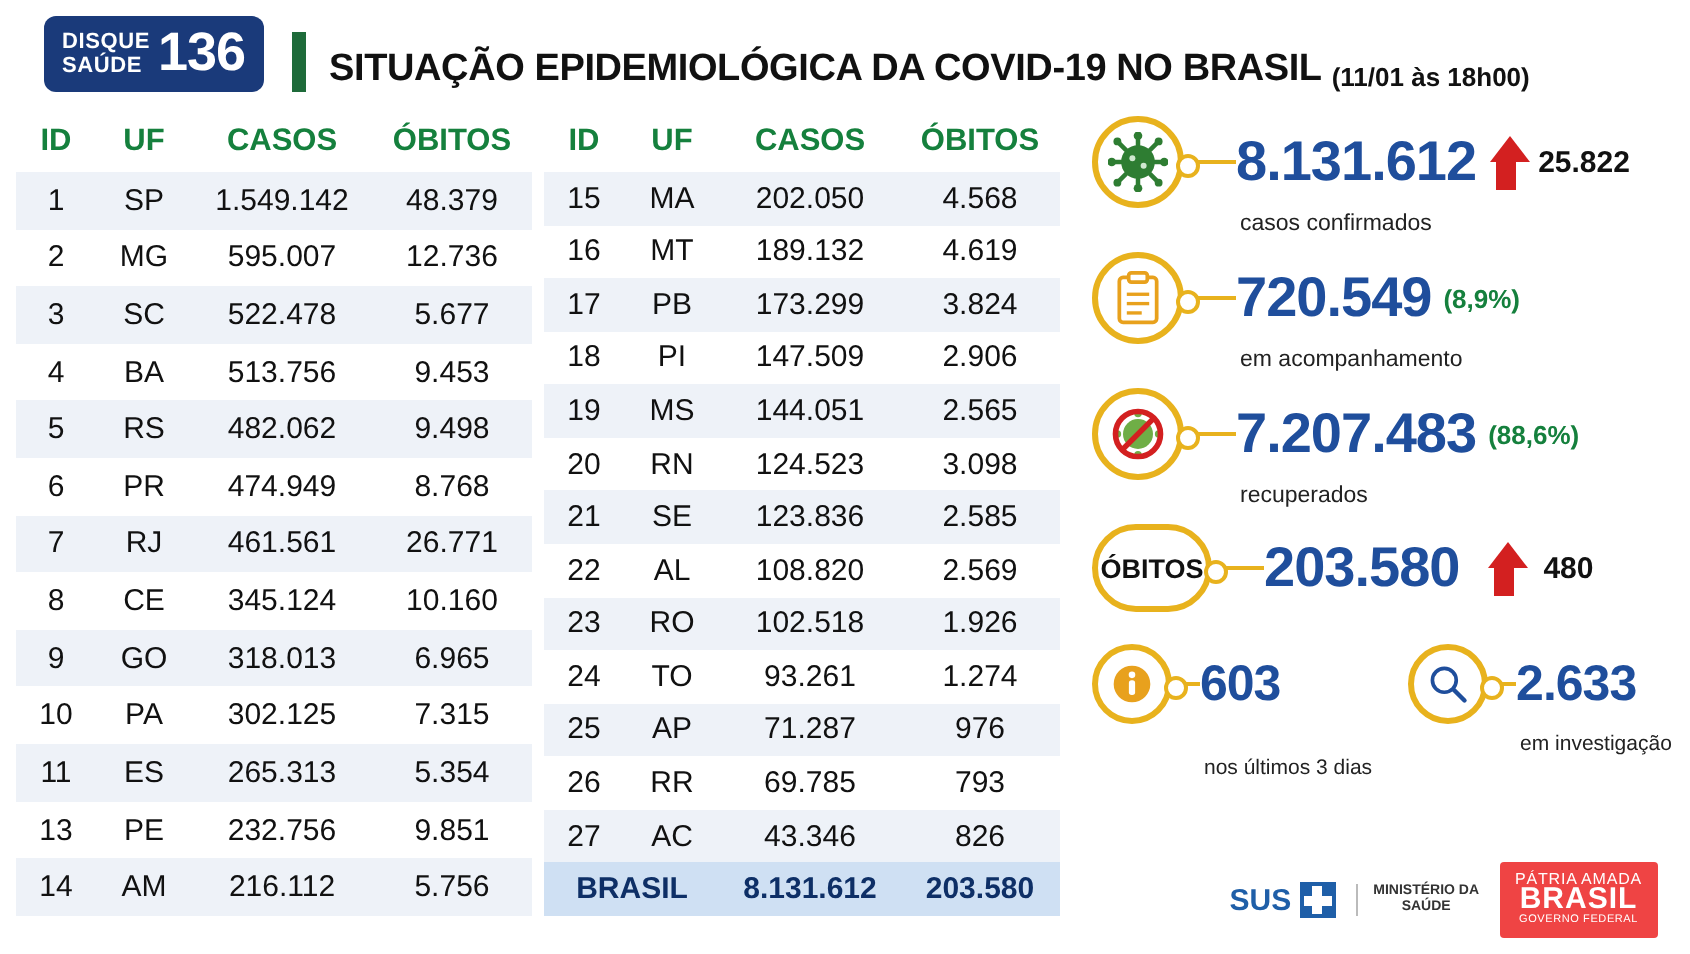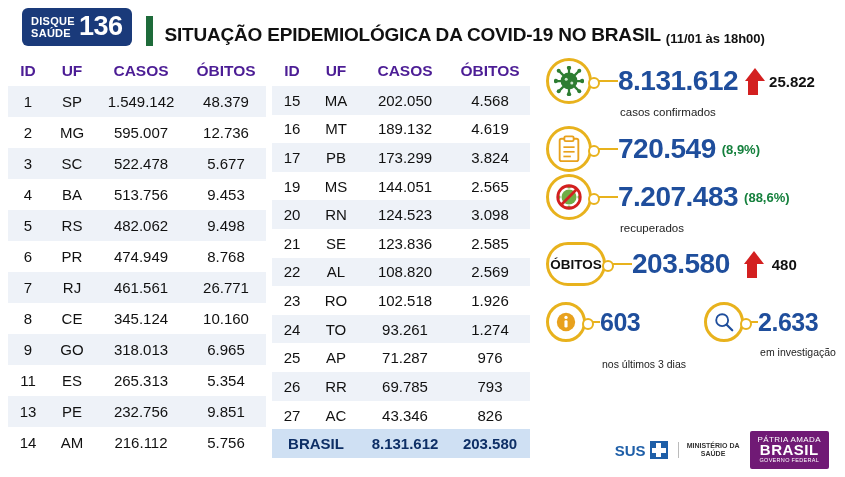--- a/index.html
+++ b/index.html
@@ -72,21 +72,21 @@
   .tables {
     display: flex;
     gap: 6px;
   }
   table {
     border-collapse: collapse;
     font-size: 15px;
     color: #111;
   }
   table th {
-    color: #4c1d95;
+    color: #15803d;
     font-weight: bold;
     font-size: 15.5px;
     padding: 4px 6px 6px 6px;
     text-align: center;
     background: #ffffff;
   }
   table td {
     padding: 2.5px 6px;
     text-align: center;
     white-space: nowrap;
@@ -248,21 +248,21 @@
   .min-saude {
     font-size: 7px;
     color: #333;
     line-height: 8px;
     font-weight: bold;
     text-align: center;
     border-left: 1px solid #bbb;
     padding-left: 8px;
   }
   .patria {
-    background: #701a75;
+    background: #ef4444;
     color: #fff;
     padding: 4px 8px;
     border-radius: 2px;
     text-align: center;
     line-height: 10px;
   }
   .patria .l1 { font-size: 8px; letter-spacing: .4px; }
   .patria .l2 { font-size: 15px; font-weight: bold; letter-spacing: .5px; }
   .patria .l3 { font-size: 5.5px; letter-spacing: .3px; }
 </style>
@@ -344,20 +344,26 @@
             <td class="col-casos">345.124</td>
             <td class="col-obitos">10.160</td>
           </tr>
           <tr>
             <td class="col-id">9</td>
             <td class="col-uf">GO</td>
             <td class="col-casos">318.013</td>
             <td class="col-obitos">6.965</td>
           </tr>
           <tr>
+            <td class="col-id">10</td>
+            <td class="col-uf">PA</td>
+            <td class="col-casos">302.125</td>
+            <td class="col-obitos">7.315</td>
+          </tr>
+          <tr>
             <td class="col-id">11</td>
             <td class="col-uf">ES</td>
             <td class="col-casos">265.313</td>
             <td class="col-obitos">5.354</td>
           </tr>
           <tr>
             <td class="col-id">13</td>
             <td class="col-uf">PE</td>
             <td class="col-casos">232.756</td>
             <td class="col-obitos">9.851</td>
@@ -391,20 +397,26 @@
             <td class="col-id">16</td>
             <td class="col-uf">MT</td>
             <td class="col-casos">189.132</td>
             <td class="col-obitos">4.619</td>
           </tr>
           <tr>
             <td class="col-id">17</td>
             <td class="col-uf">PB</td>
             <td class="col-casos">173.299</td>
             <td class="col-obitos">3.824</td>
+          </tr>
+          <tr>
+            <td class="col-id">18</td>
+            <td class="col-uf">PI</td>
+            <td class="col-casos">147.509</td>
+            <td class="col-obitos">2.906</td>
           </tr>
           <tr>
             <td class="col-id">19</td>
             <td class="col-uf">MS</td>
             <td class="col-casos">144.051</td>
             <td class="col-obitos">2.565</td>
           </tr>
           <tr>
             <td class="col-id">20</td>
             <td class="col-uf">RN</td>
@@ -507,20 +519,21 @@
           <rect x="8" y="1.5" width="10" height="5" rx="1.5" fill="#fff" stroke="#e8a11d" stroke-width="2"></rect>
           <line x1="7" y1="13" x2="19" y2="13" stroke="#e8a11d" stroke-width="1.8"></line>
           <line x1="7" y1="18" x2="19" y2="18" stroke="#e8a11d" stroke-width="1.8"></line>
           <line x1="7" y1="23" x2="15" y2="23" stroke="#e8a11d" stroke-width="1.8"></line>
         </svg>
       </div>
       <div class="connector"></div>
       <div class="num">720.549</div>
       <div class="pct">(8,9%)</div>
     </div>
+    <div class="caption">em acompanhamento</div>
 
     <div class="stat">
       <div class="circle">
         <svg width="30" height="30" viewBox="0 0 32 32" aria-hidden="true">
           <circle cx="16" cy="16" r="8" fill="#6fae46"></circle>
           <circle cx="16" cy="5" r="2" fill="#6fae46"></circle>
             <circle cx="16" cy="27" r="2" fill="#6fae46"></circle>
           <circle cx="5" cy="16" r="2" fill="#6fae46"></circle>
             <circle cx="27" cy="16" r="2" fill="#6fae46"></circle>
           <circle cx="16" cy="16" r="12" fill="none" stroke="#d32020" stroke-width="3"></circle>

